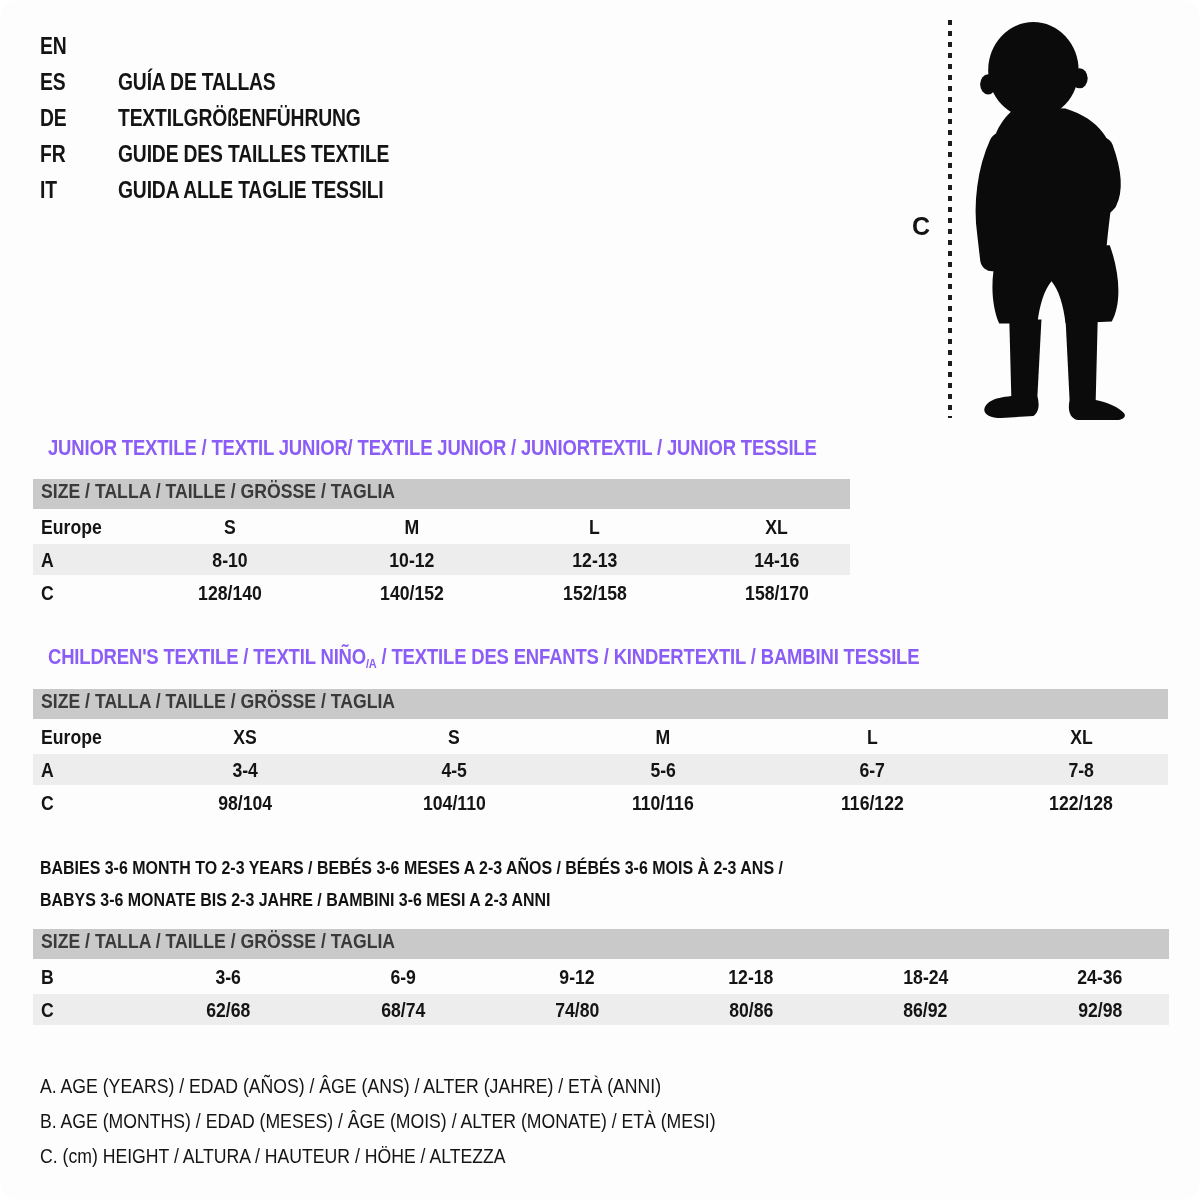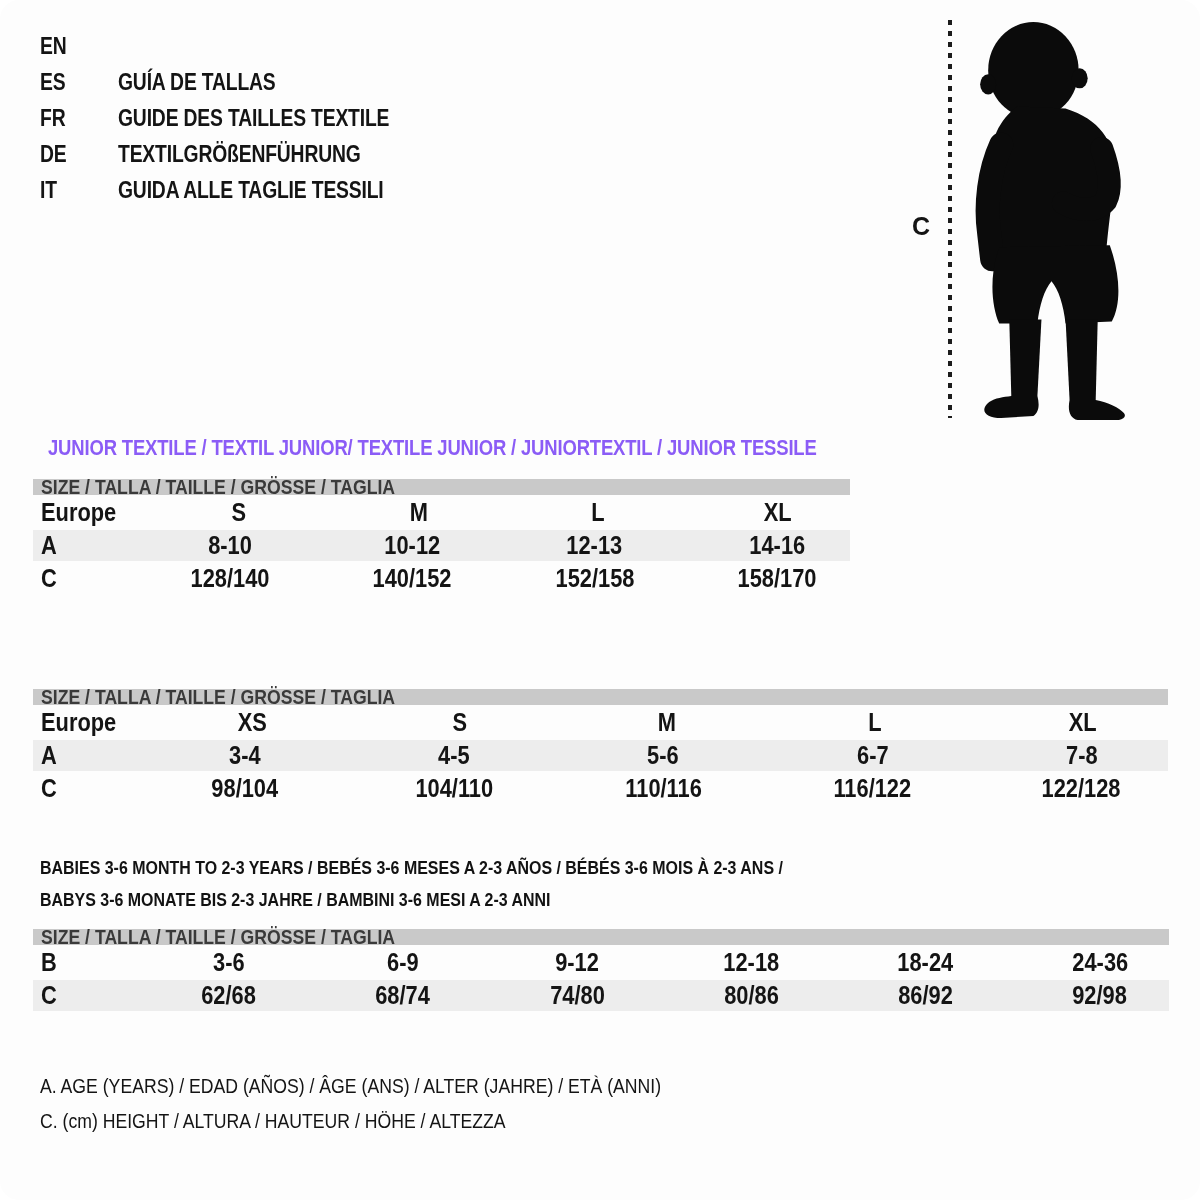--- a/index.html
+++ b/index.html
@@ -28,24 +28,24 @@
     background:repeating-linear-gradient(#1c1c1c 0 5px, transparent 5px 11px);
   }
   .toddler-svg { position:absolute; left:66px; top:4px; width:178px; height:402px; }
 
   
   .sec-title { position:absolute; left:48px; font-weight:bold; font-size:22px; letter-spacing:-0.2px; color:#8b5cf6; }
   .sec-title .sub { font-size:13px; vertical-align:-4px; }
 
   .table { position:absolute; left:33px; }
   .size-bar {
-    height:16px; background:#c9c9c9; display:flex; align-items:center;
+    height:30px; background:#c9c9c9; display:flex; align-items:flex-start;
     padding-left:8px; font-weight:bold; font-size:21px; color:#3a3a3a;
   }
-  .row { display:flex; height:31px; margin-top:2px; align-items:center; font-weight:bold; font-size:26px;gap:36px; }
+  .row { display:flex; height:31px; margin-top:2px; align-items:center; font-weight:bold; font-size:21px;gap:36px; }
   .row-shaded { background:#ededed; }
   .cell { display:flex; align-items:center; justify-content:center; height:100%; }
   .cell.label { justify-content:flex-start; padding-left:8px; }
 
   .t-junior   { top:479px; width:817px; }
   .t-junior   .cell.label { width:105px; }
   .t-junior   .cell.val   { width:178px; }
 
   .t-children { top:689px; width:1135px; }
   .t-children .cell.label { width:105px; }
@@ -68,26 +68,26 @@
 
   <div class="langs">
     <div class="lang-row">
       <span class="lang-code"><span class="cnd-l">EN</span></span>
     </div>
     <div class="lang-row">
       <span class="lang-code"><span class="cnd-l">ES</span></span>
       <span class="lang-title"><span class="cnd-l">GUÍA DE TALLAS</span></span>
     </div>
     <div class="lang-row">
+      <span class="lang-code"><span class="cnd-l">DE</span></span>
+      <span class="lang-title"><span class="cnd-l">TEXTILGRÖßENFÜHRUNG</span></span>
+    </div>
+    <div class="lang-row">
       <span class="lang-code"><span class="cnd-l">FR</span></span>
       <span class="lang-title"><span class="cnd-l">GUIDE DES TAILLES TEXTILE</span></span>
-    </div>
-    <div class="lang-row">
-      <span class="lang-code"><span class="cnd-l">DE</span></span>
-      <span class="lang-title"><span class="cnd-l">TEXTILGRÖßENFÜHRUNG</span></span>
     </div>
     <div class="lang-row">
       <span class="lang-code"><span class="cnd-l">IT</span></span>
       <span class="lang-title"><span class="cnd-l">GUIDA ALLE TAGLIE TESSILI</span></span>
     </div>
   </div>
 
   <div class="figure">
     <span class="c-label">C</span>
     <div class="dash-line"></div>
@@ -161,20 +161,23 @@
         </span>
       <span class="cell val">
           <span class="cnd-c">152/158</span>
         </span>
       <span class="cell val">
           <span class="cnd-c">158/170</span>
         </span>
     </div>
   </div>
 
+  <div class="sec-title" style="top:644px;">
+    <span class="cnd-l"><span>CHILDREN'S TEXTILE / TEXTIL NIÑO</span><span class="sub">/A</span><span> / TEXTILE DES ENFANTS / KINDERTEXTIL / BAMBINI TESSILE</span></span>
+  </div>
   <div class="table t-children">
     <div class="size-bar">
       <span class="cnd-l">SIZE / TALLA / TAILLE / GRÖSSE / TAGLIA</span>
     </div>
     <div class="row">
       <span class="cell label">
           <span class="cnd-l">Europe</span>
         </span>
       <span class="cell val">
           <span class="cnd-c">XS</span>
@@ -288,17 +291,20 @@
           <span class="cnd-c">92/98</span>
         </span>
     </div>
   </div>
 
   <div class="legend">
     <div class="legend-line">
       <span class="cnd-l">A. AGE (YEARS) / EDAD (AÑOS) / ÂGE (ANS) / ALTER (JAHRE) / ETÀ (ANNI)</span>
     </div>
     <div class="legend-line">
+      <span class="cnd-l">B. AGE (MONTHS) / EDAD (MESES) / ÂGE (MOIS) / ALTER (MONATE) / ETÀ (MESI)</span>
+    </div>
+    <div class="legend-line">
       <span class="cnd-l">C. (cm) HEIGHT / ALTURA / HAUTEUR / HÖHE / ALTEZZA</span>
     </div>
   </div>
 
 </div>
 
 </body></html>

